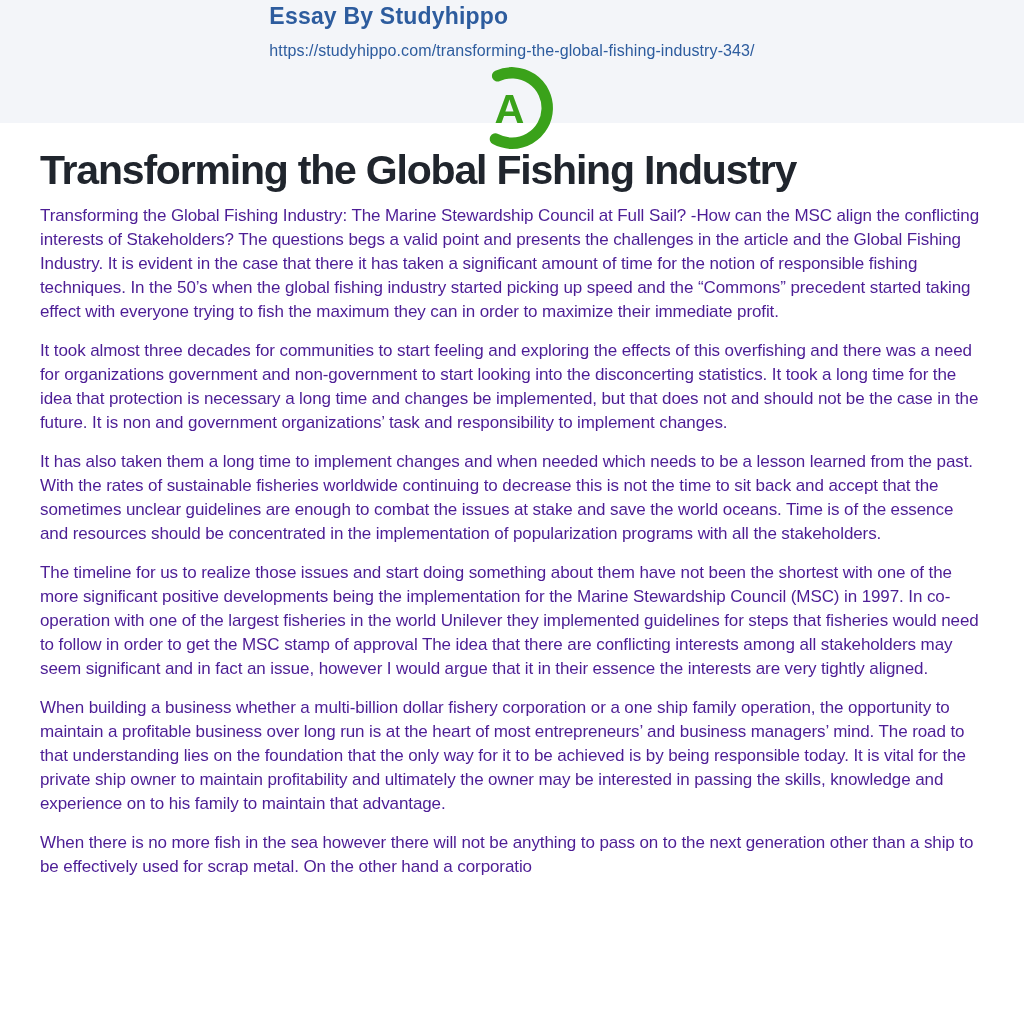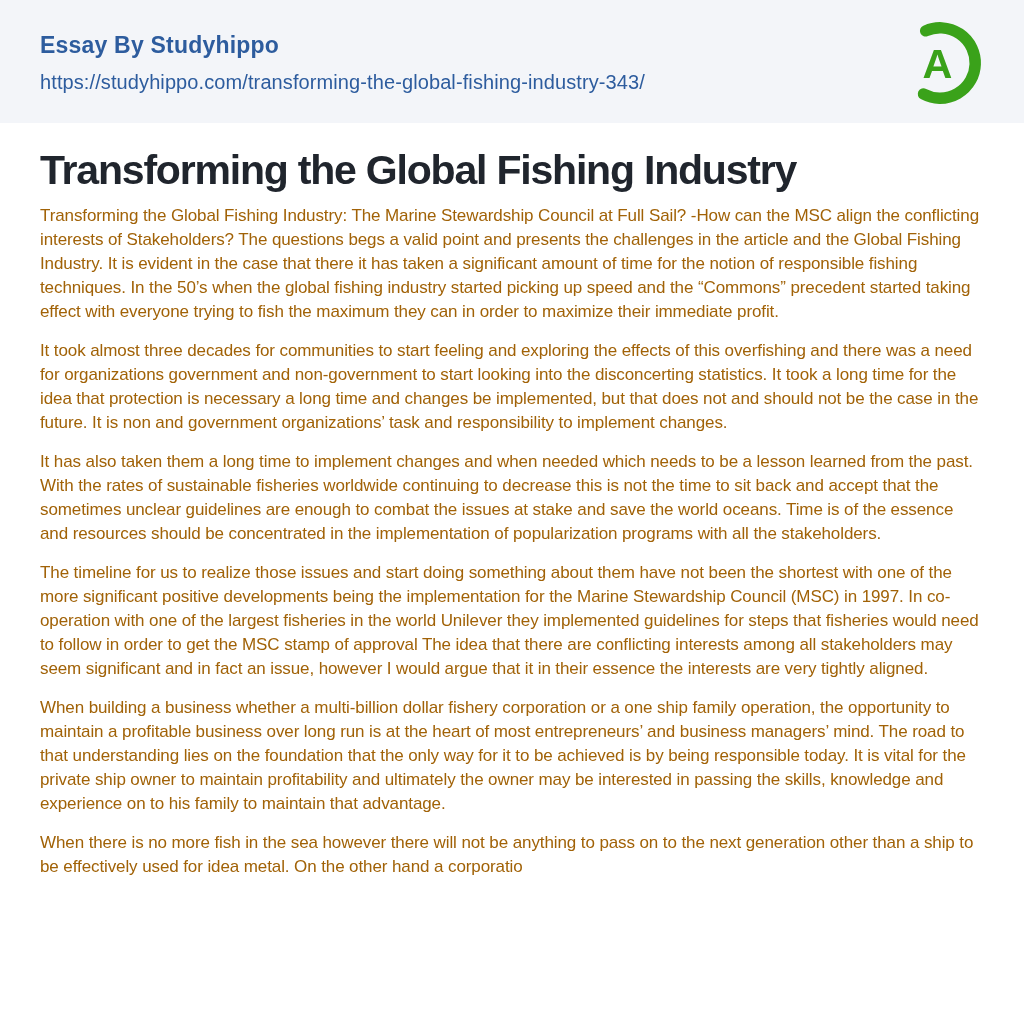--- a/index.html
+++ b/index.html
@@ -15,37 +15,38 @@
     background: #ffffff;
     overflow: hidden;
   }
   .header {
     background: #f3f5f9;
     height: 123px;
     padding: 0 40px;
     display: flex;
     align-items: center;
     justify-content: space-between;
+    flex-direction: column;
   }
   .brand-block {
     display: flex;
     flex-direction: column;
     gap: 13px;
     padding-top: 4px;
   }
   .brand {
     color: #2d5c9e;
     font-size: 23px;
     font-weight: 700;
     letter-spacing: 0.2px;
     line-height: 1.1;
   }
   .url {
     color: #2d5c9e;
-    font-size: 20px;
+    font-size: 16px;
     font-weight: 400;
     text-decoration: none;
     letter-spacing: 0.1px;
   }
   .logo {
     width: 88px;
     height: 92px;
     flex: 0 0 auto;
     margin-top: 2px;
   }
@@ -58,21 +59,21 @@
     font-size: 41px;
     font-weight: 700;
     letter-spacing: -1.2px;
     color: #20252d;
     line-height: 1.0;
   }
   .para {
     margin: 0 0 15px 0;
     font-size: 17px;
     line-height: 24px;
-    color: #a16207;
+    color: #4c1d95;
     letter-spacing: -0.1px;
   }
 </style>
 </head>
 <body>
 
 <div class="page">
 
   <div class="header">
     <div class="brand-block">
@@ -88,16 +89,16 @@
   </div>
 
   <div class="content">
     <h1 class="title">Transforming the Global Fishing Industry</h1>
 
     <p class="para">Transforming the Global Fishing Industry: The Marine Stewardship Council at Full Sail? -How can the MSC align the conflicting interests of Stakeholders? The questions begs a valid point and presents the challenges in the article and the Global Fishing Industry. It is evident in the case that there it has taken a significant amount of time for the notion of responsible fishing techniques. In the 50’s when the global fishing industry started picking up speed and the “Commons” precedent started taking effect with everyone trying to fish the maximum they can in order to maximize their immediate profit.</p>
     <p class="para">It took almost three decades for communities to start feeling and exploring the effects of this overfishing and there was a need for organizations government and non-government to start looking into the disconcerting statistics. It took a long time for the idea that protection is necessary a long time and changes be implemented, but that does not and should not be the case in the future. It is non and government organizations’ task and responsibility to implement changes.</p>
     <p class="para">It has also taken them a long time to implement changes and when needed which needs to be a lesson learned from the past. With the rates of sustainable fisheries worldwide continuing to decrease this is not the time to sit back and accept that the sometimes unclear guidelines are enough to combat the issues at stake and save the world oceans. Time is of the essence and resources should be concentrated in the implementation of popularization programs with all the stakeholders.</p>
     <p class="para">The timeline for us to realize those issues and start doing something about them have not been the shortest with one of the more significant positive developments being the implementation for the Marine Stewardship Council (MSC) in 1997. In co-operation with one of the largest fisheries in the world Unilever they implemented guidelines for steps that fisheries would need to follow in order to get the MSC stamp of approval The idea that there are conflicting interests among all stakeholders may seem significant and in fact an issue, however I would argue that it in their essence the interests are very tightly aligned.</p>
     <p class="para">When building a business whether a multi-billion dollar fishery corporation or a one ship family operation, the opportunity to maintain a profitable business over long run is at the heart of most entrepreneurs’ and business managers’ mind. The road to that understanding lies on the foundation that the only way for it to be achieved is by being responsible today. It is vital for the private ship owner to maintain profitability and ultimately the owner may be interested in passing the skills, knowledge and experience on to his family to maintain that advantage.</p>
-    <p class="para">When there is no more fish in the sea however there will not be anything to pass on to the next generation other than a ship to be effectively used for idea metal. On the other hand a corporatio</p>
+    <p class="para">When there is no more fish in the sea however there will not be anything to pass on to the next generation other than a ship to be effectively used for scrap metal. On the other hand a corporatio</p>
   </div>
 
 </div>
 
 </body></html>

